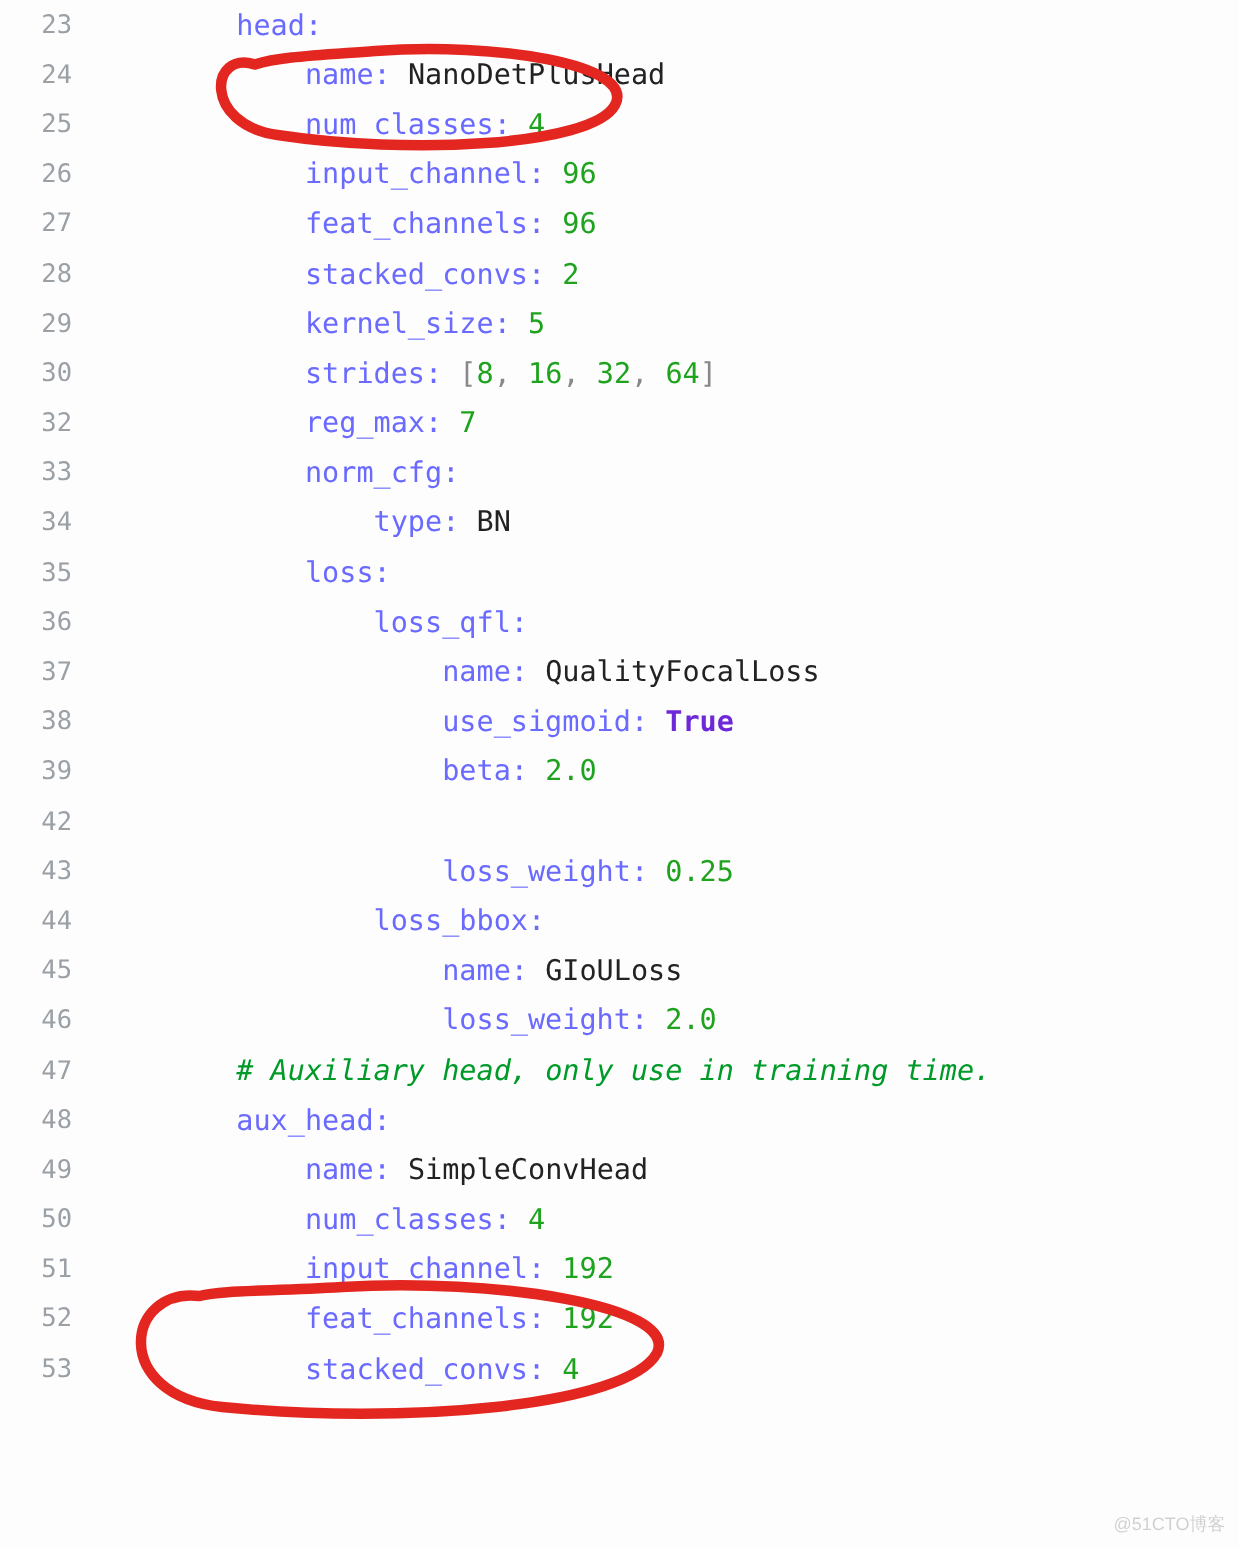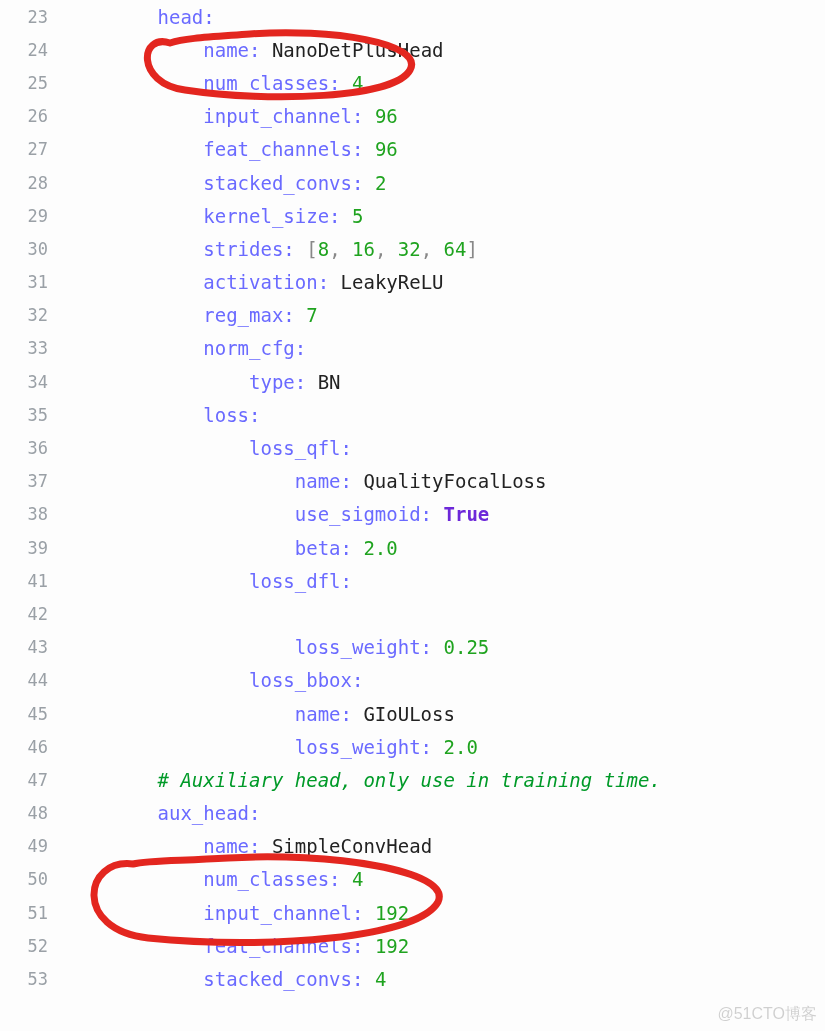--- a/index.html
+++ b/index.html
@@ -38,51 +38,49 @@
   .key    { color: #6a6aff; }         
   .num    { color: #1fa31f; }         
   .str    { color: #222; }            
   .punct  { color: #888; }            
   .true   { color: #6d28d9; font-weight: bold; }
   .comment{ color: #009a28; font-style: italic; }
   .watermark {
     position: absolute;
     right: 8px;
     bottom: 6px;
-    font-size: 16px;
+    font-size: 12px;
     color: rgba(0,0,0,0.18);
     font-family: sans-serif;
   }
   .annot {
     position: absolute;
     pointer-events: none;
   }
 </style>
 </head>
 <body>
 
 <div class="editor" id="editor">
     <div class="line"><div class="gutter">23</div><div class="code"><span>        </span><span class="key">head:</span></div></div>
     <div class="line"><div class="gutter">24</div><div class="code"><span>            </span><span class="key">name: </span><span class="str">NanoDetPlusHead</span></div></div>
     <div class="line"><div class="gutter">25</div><div class="code"><span>            </span><span class="key">num_classes: </span><span class="num">4</span></div></div>
     <div class="line"><div class="gutter">26</div><div class="code"><span>            </span><span class="key">input_channel: </span><span class="num">96</span></div></div>
     <div class="line"><div class="gutter">27</div><div class="code"><span>            </span><span class="key">feat_channels: </span><span class="num">96</span></div></div>
     <div class="line"><div class="gutter">28</div><div class="code"><span>            </span><span class="key">stacked_convs: </span><span class="num">2</span></div></div>
     <div class="line"><div class="gutter">29</div><div class="code"><span>            </span><span class="key">kernel_size: </span><span class="num">5</span></div></div>
     <div class="line"><div class="gutter">30</div><div class="code"><span>            </span><span class="key">strides: </span><span class="punct">[</span><span class="num">8</span><span class="punct">, </span><span class="num">16</span><span class="punct">, </span><span class="num">32</span><span class="punct">, </span><span class="num">64</span><span class="punct">]</span></div></div>
-    <div class="line"><div class="gutter">31</div><div class="code"><span>            </span><span class="key">activation: </span><span class="str">LeakyReLU</span></div></div>
     <div class="line"><div class="gutter">32</div><div class="code"><span>            </span><span class="key">reg_max: </span><span class="num">7</span></div></div>
     <div class="line"><div class="gutter">33</div><div class="code"><span>            </span><span class="key">norm_cfg:</span></div></div>
     <div class="line"><div class="gutter">34</div><div class="code"><span>                </span><span class="key">type: </span><span class="str">BN</span></div></div>
     <div class="line"><div class="gutter">35</div><div class="code"><span>            </span><span class="key">loss:</span></div></div>
     <div class="line"><div class="gutter">36</div><div class="code"><span>                </span><span class="key">loss_qfl:</span></div></div>
     <div class="line"><div class="gutter">37</div><div class="code"><span>                    </span><span class="key">name: </span><span class="str">QualityFocalLoss</span></div></div>
     <div class="line"><div class="gutter">38</div><div class="code"><span>                    </span><span class="key">use_sigmoid: </span><span class="true">True</span></div></div>
     <div class="line"><div class="gutter">39</div><div class="code"><span>                    </span><span class="key">beta: </span><span class="num">2.0</span></div></div>
-    <div class="line"><div class="gutter">41</div><div class="code"><span>                </span><span class="key">loss_dfl:</span></div></div>
     <div class="line"><div class="gutter">42</div></div>
     <div class="line"><div class="gutter">43</div><div class="code"><span>                    </span><span class="key">loss_weight: </span><span class="num">0.25</span></div></div>
     <div class="line"><div class="gutter">44</div><div class="code"><span>                </span><span class="key">loss_bbox:</span></div></div>
     <div class="line"><div class="gutter">45</div><div class="code"><span>                    </span><span class="key">name: </span><span class="str">GIoULoss</span></div></div>
     <div class="line"><div class="gutter">46</div><div class="code"><span>                    </span><span class="key">loss_weight: </span><span class="num">2.0</span></div></div>
     <div class="line"><div class="gutter">47</div><div class="code"><span>        </span><span class="comment"># Auxiliary head, only use in training time.</span></div></div>
     <div class="line"><div class="gutter">48</div><div class="code"><span>        </span><span class="key">aux_head:</span></div></div>
     <div class="line"><div class="gutter">49</div><div class="code"><span>            </span><span class="key">name: </span><span class="str">SimpleConvHead</span></div></div>
     <div class="line"><div class="gutter">50</div><div class="code"><span>            </span><span class="key">num_classes: </span><span class="num">4</span></div></div>
     <div class="line"><div class="gutter">51</div><div class="code"><span>            </span><span class="key">input_channel: </span><span class="num">192</span></div></div>

